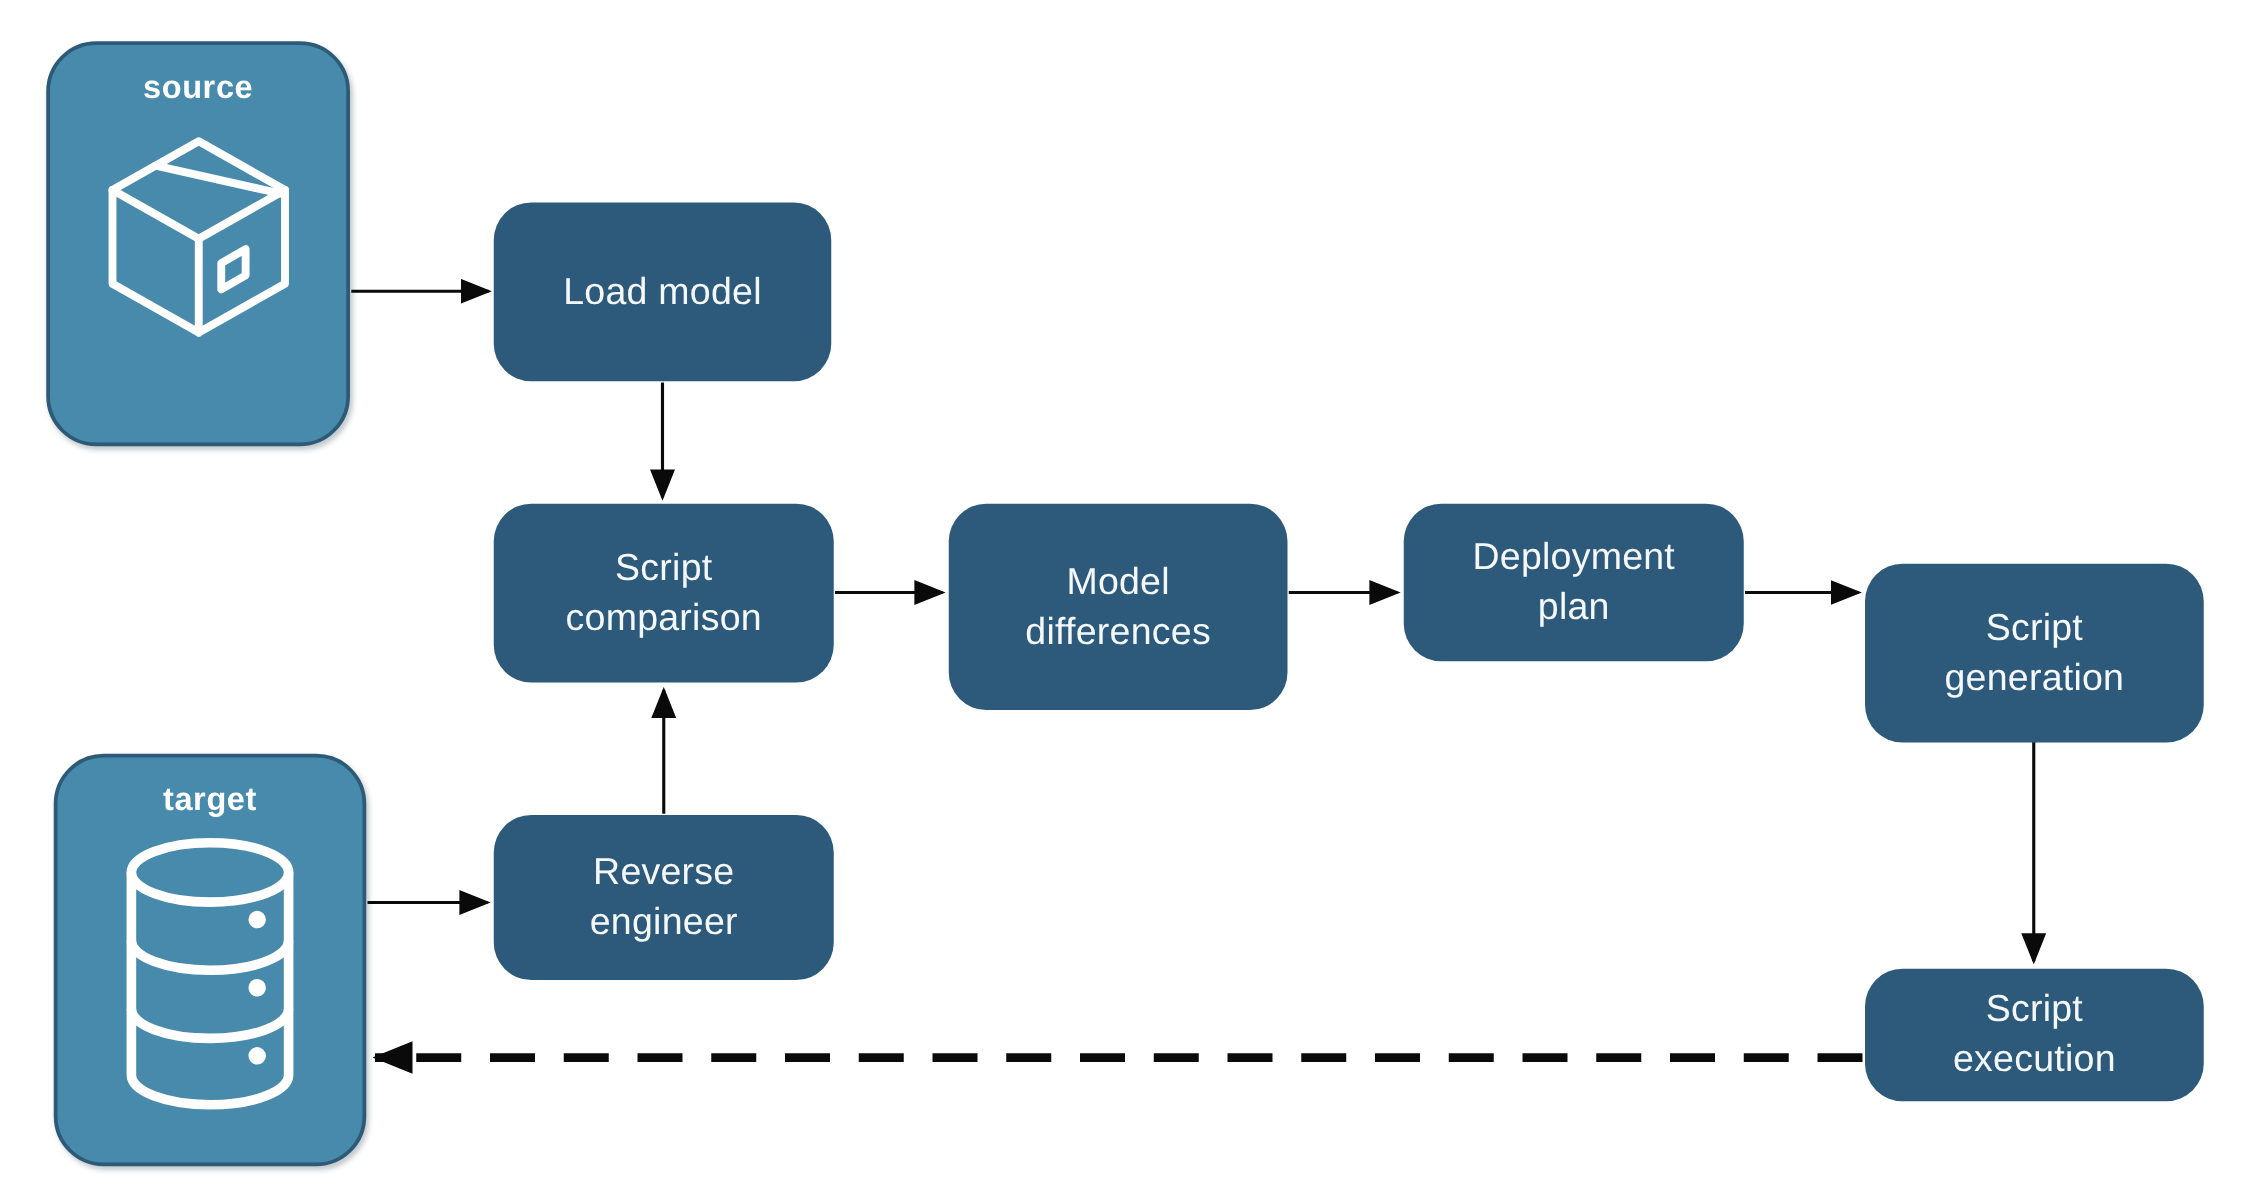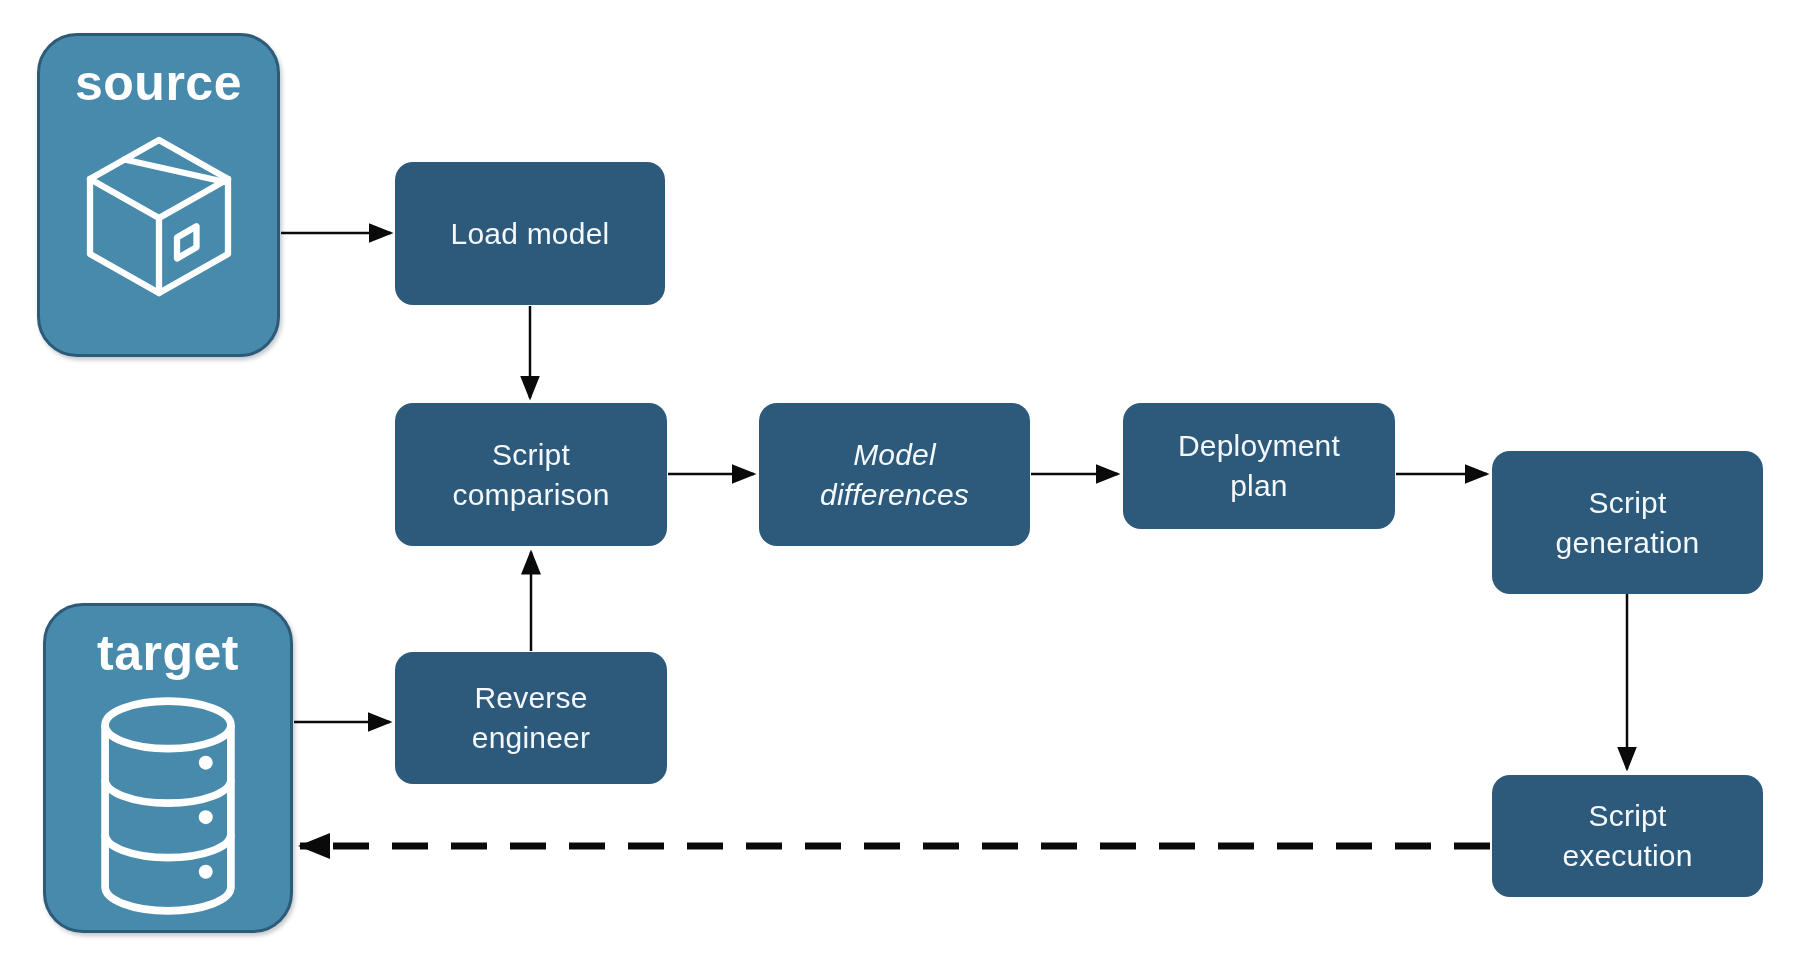--- a/index.html
+++ b/index.html
@@ -17,52 +17,52 @@
     width:1800px;height:959px;overflow:hidden;
   }
   .canvas{position:relative;width:1800px;height:959px;background:var(--background);}
   .edges{position:absolute;left:0;top:0;width:1800px;height:959px;pointer-events:none;}
 
   
   .node{
     position:absolute;
     background:var(--node-dark);
     color:var(--text-light);
-    border-radius:18px;
+    border-radius:30px;
     display:flex;align-items:center;justify-content:center;
     text-align:center;
     font-size:30px;
     line-height:1.32;
     padding:0 28px;
     box-sizing:border-box;
     letter-spacing:0.2px;
   }
   .n-load-model      {left:395px;top:162px;width:270px;height:143px;}
   .n-model-comparison{left:395px;top:403px;width:272px;height:143px;}
-  .n-model-differences{left:759px;top:403px;width:271px;height:143px;font-style:italic;}
+  .n-model-differences{left:759px;top:403px;width:271px;height:165px;}
   .n-deployment-plan {left:1123px;top:403px;width:272px;height:126px;}
   .n-script-generation{left:1492px;top:403px;width:271px;height:143px;margin-top:48px;}
   .n-reverse-engineer{left:395px;top:652px;width:272px;height:132px;}
-  .n-script-execution{left:1492px;top:775px;width:271px;height:122px;}
+  .n-script-execution{left:1492px;top:775px;width:271px;height:106px;}
 
   
   .endpoint{
     position:absolute;
     background:var(--node-light);
     border:3px solid var(--node-light-border);
     border-radius:40px;
     box-sizing:border-box;
     display:flex;flex-direction:column;align-items:center;
     color:#ffffff;
     box-shadow:2px 3px 4px rgba(20,40,55,0.25);
   }
   .ep-source{left:37px;top:33px;width:243px;height:324px;}
   .ep-target{left:43px;top:603px;width:250px;height:330px;}
   .ep-label{
-    font-size:50px;font-weight:bold;
+    font-size:26px;font-weight:bold;
     margin-top:18px;
     letter-spacing:0.5px;
   }
   .ep-icon{margin-top:8px;flex:0 0 auto;}
 </style>
 </head>
 <body>
 
 <div class="canvas">
 

